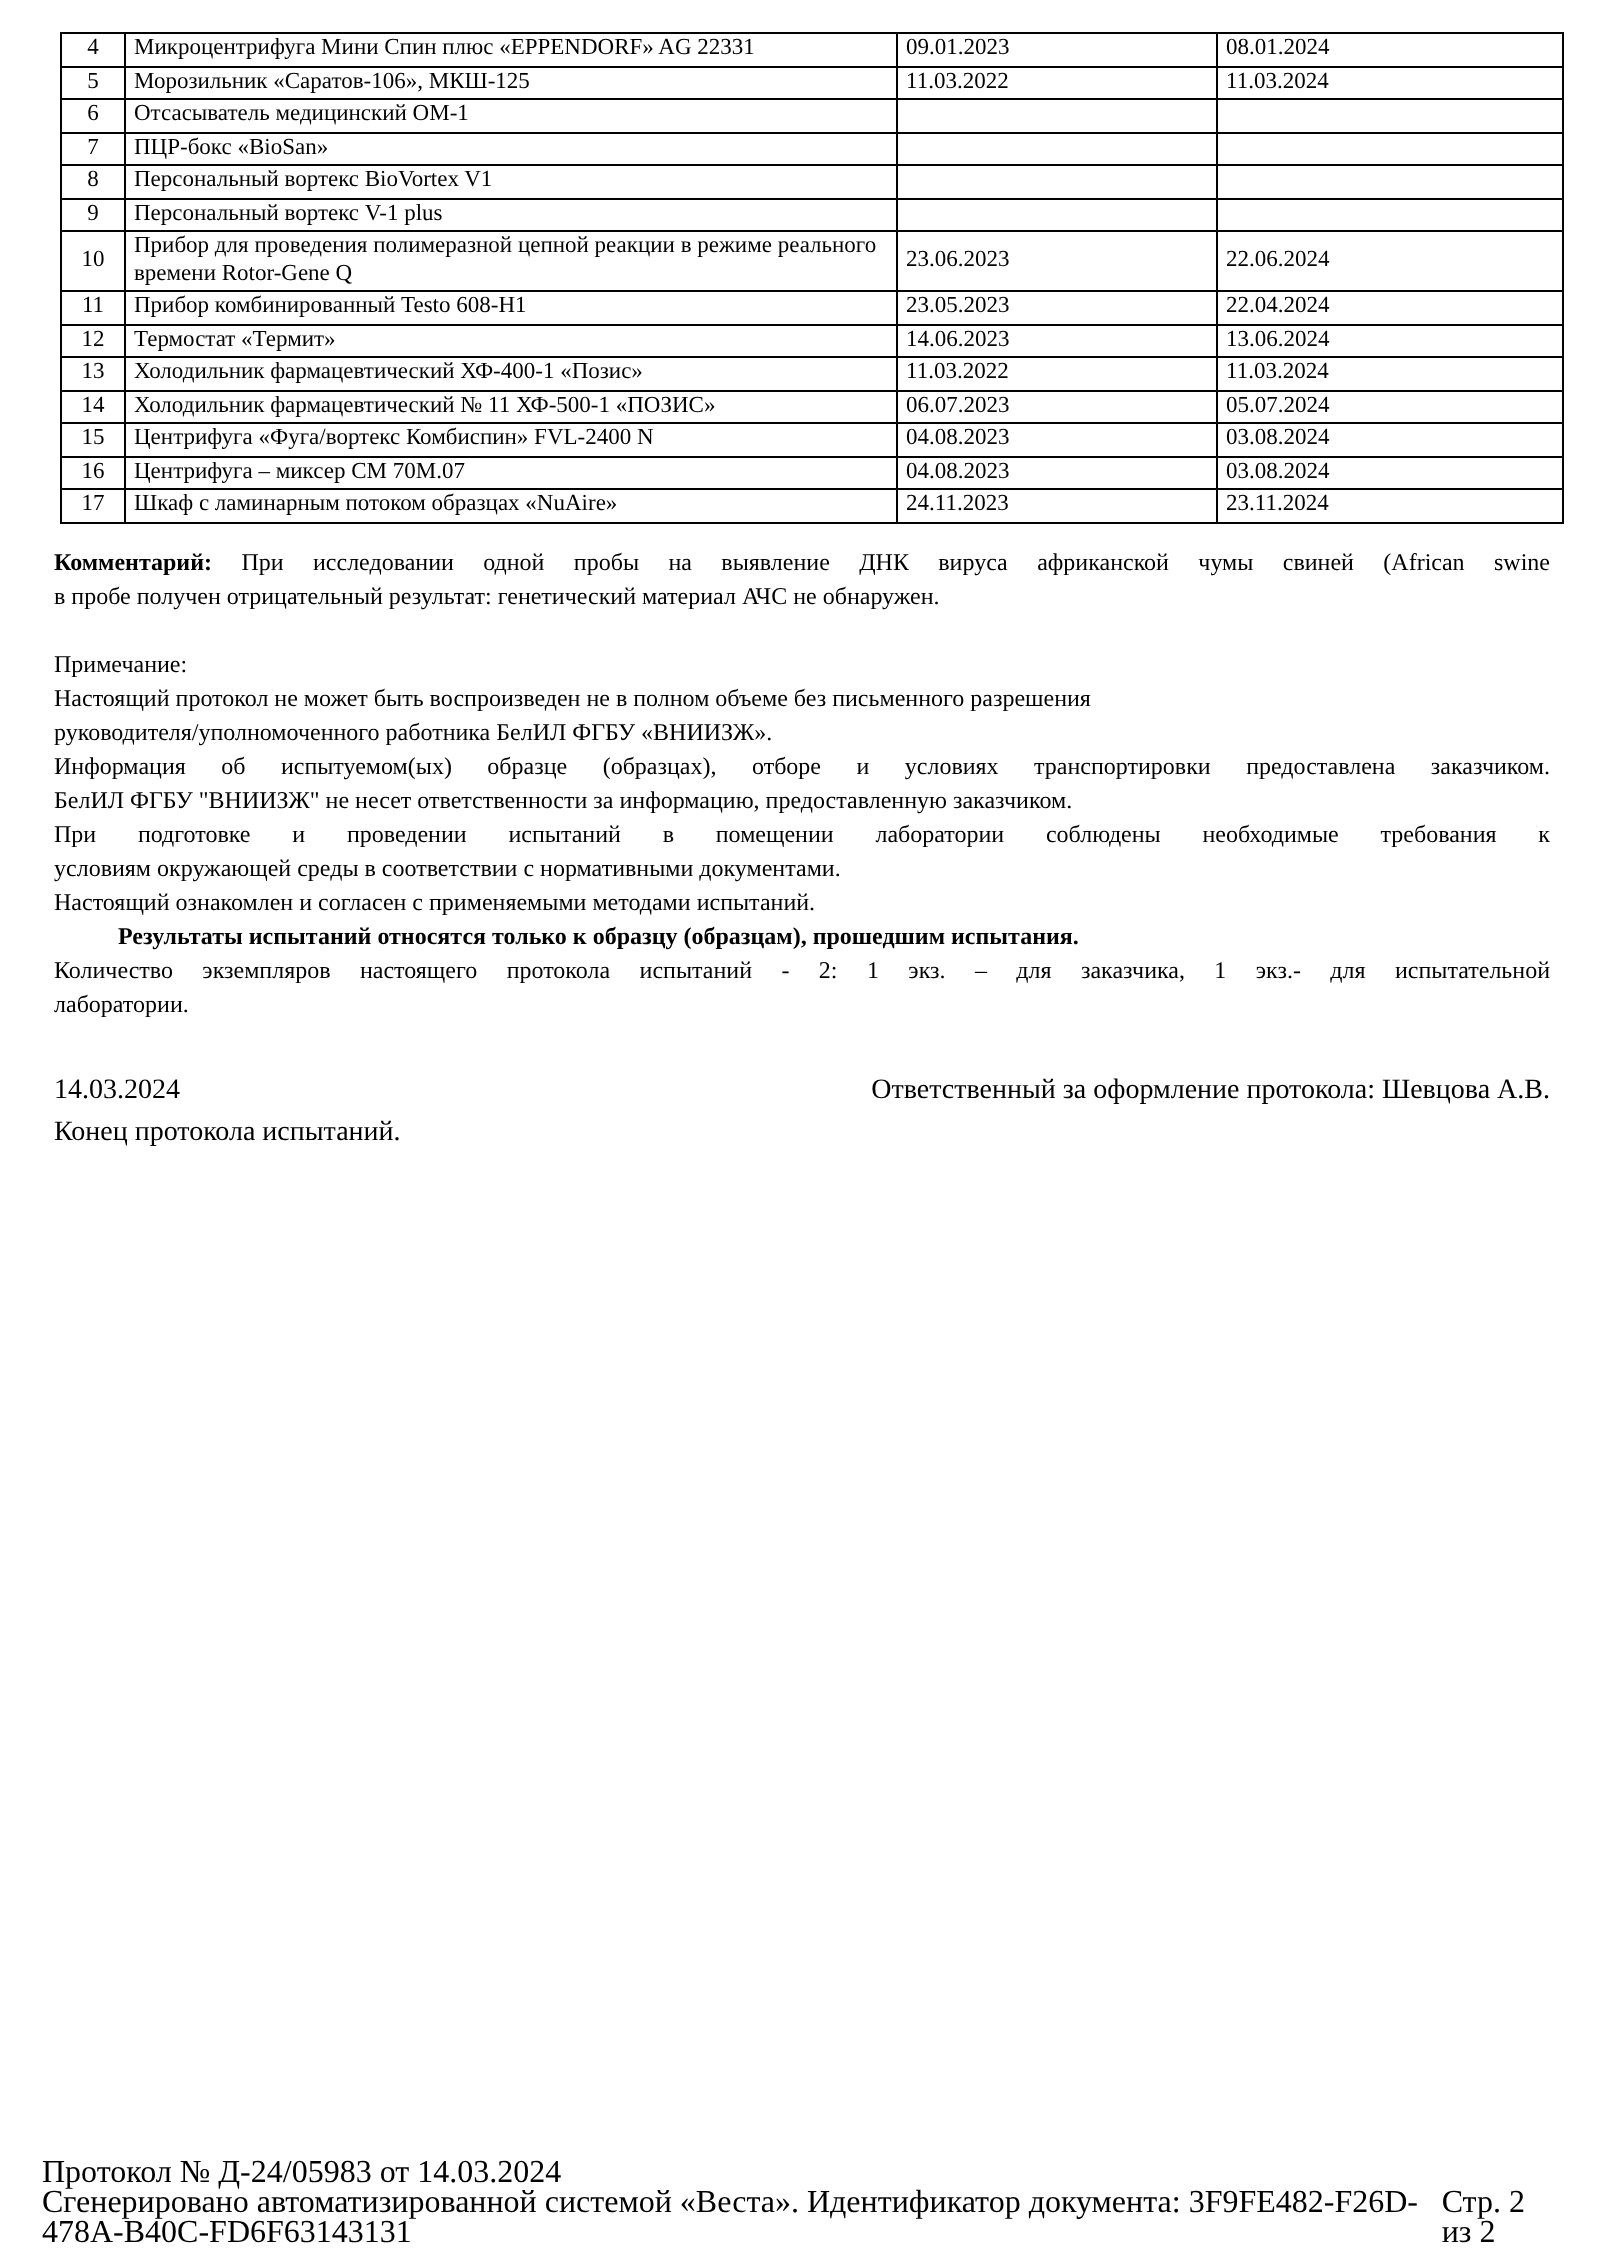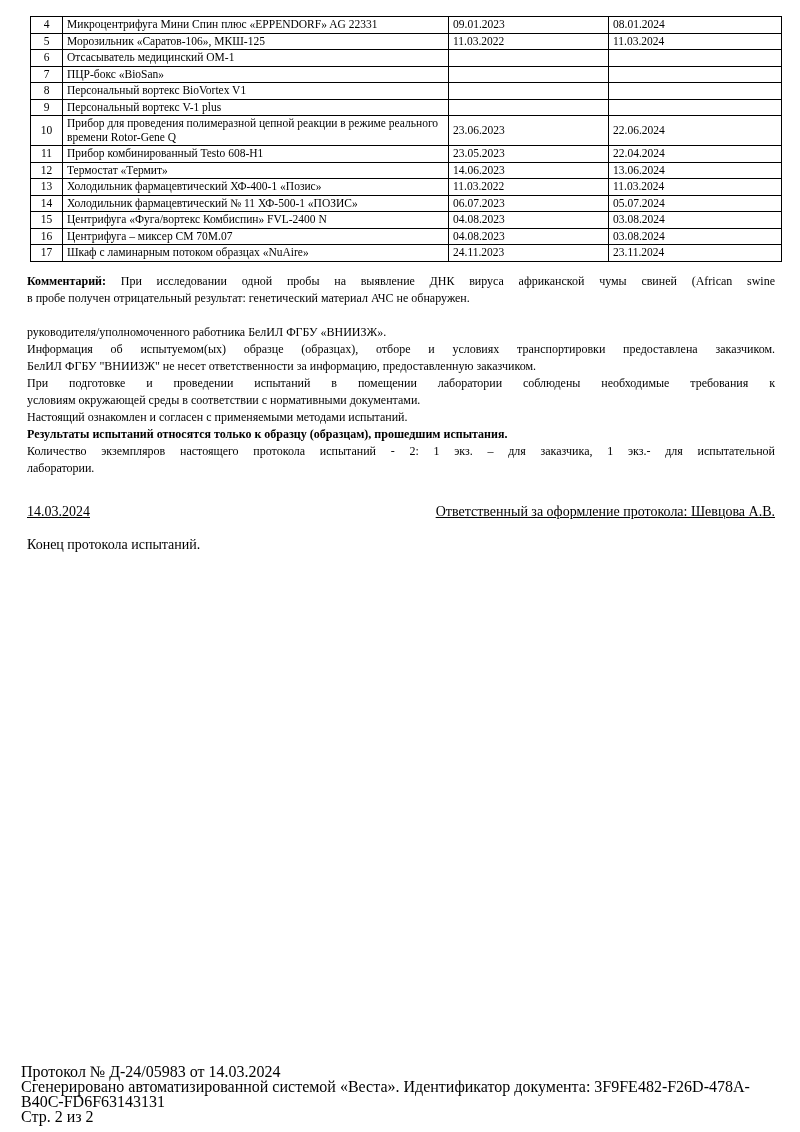--- a/index.html
+++ b/index.html
@@ -27,38 +27,38 @@
     line-height:13.5px;
     vertical-align:middle;
     overflow:hidden;
   }
   td.num  { text-align:center; padding:1px 0; }
   td.date { text-align:left; }
 
   .bodytext { font-size:12px; line-height:17px; }
   .tline { min-height:17px; }
   .tline.j { text-align:justify; text-align-last:justify; }
-  .tline.b { font-weight:bold; }
+  .tline.b { font-weight:bold;margin-left:32px; }
   .comment-block { margin-top:11px; }
   .notes-block   { margin-top:17px; }
 
   .sig-row {
     margin-top:26px;
     display:flex;
     justify-content:space-between;
-    font-size:14px; line-height:17px;text-decoration:underline;
-  }
-  .end-line { margin-top:16px; font-size:14px; line-height:17px; }
+    font-size:14px; line-height:17px;
+  }
+  .end-line { margin-top:4px; font-size:14px; line-height:17px; }
 
   .footer {
     position:absolute;
     left:21px; right:21px; bottom:8px;
     font-size:16px; line-height:15px;
   }
-  .footer-row2 { display:flex; justify-content:space-between;flex-direction:column; }
+  .footer-row2 { display:flex; justify-content:space-between; }
 </style>
 </head>
 <body>
 
 <div class="page">
   <div class="content">
 
     <table class="equip">
       <colgroup>
         <col style="width:32px">
@@ -166,21 +166,23 @@
   </tr>
 </tbody>
     </table>
 
     <div class="comment-block bodytext">
         <div class="tline j"><b>Комментарий:</b> При исследовании одной пробы на выявление ДНК вируса африканской чумы свиней (African swine</div>
         <div class="tline">в пробе получен отрицательный результат: генетический материал АЧС не обнаружен.</div>
       </div>
 
     <div class="notes-block bodytext">
+      <div class="tline">Примечание:</div>
       <div>
+          <div class="tline">Настоящий протокол не может быть воспроизведен не в полном объеме без письменного разрешения</div>
           <div class="tline">руководителя/уполномоченного работника БелИЛ ФГБУ «ВНИИЗЖ».</div>
           <div class="tline j">Информация об испытуемом(ых) образце (образцах), отборе и условиях транспортировки предоставлена заказчиком.</div>
           <div class="tline">БелИЛ ФГБУ "ВНИИЗЖ" не несет ответственности за информацию, предоставленную заказчиком.</div>
           <div class="tline j">При подготовке и проведении испытаний в помещении лаборатории соблюдены необходимые требования к</div>
           <div class="tline">условиям окружающей среды в соответствии с нормативными документами.</div>
           <div class="tline">Настоящий ознакомлен и согласен с применяемыми методами испытаний.</div>
           <div class="tline b">Результаты испытаний относятся только к образцу (образцам), прошедшим испытания.</div>
           <div class="tline j">Количество экземпляров настоящего протокола испытаний - 2: 1 экз. – для заказчика, 1 экз.- для испытательной</div>
           <div class="tline">лаборатории.</div>
         </div>

